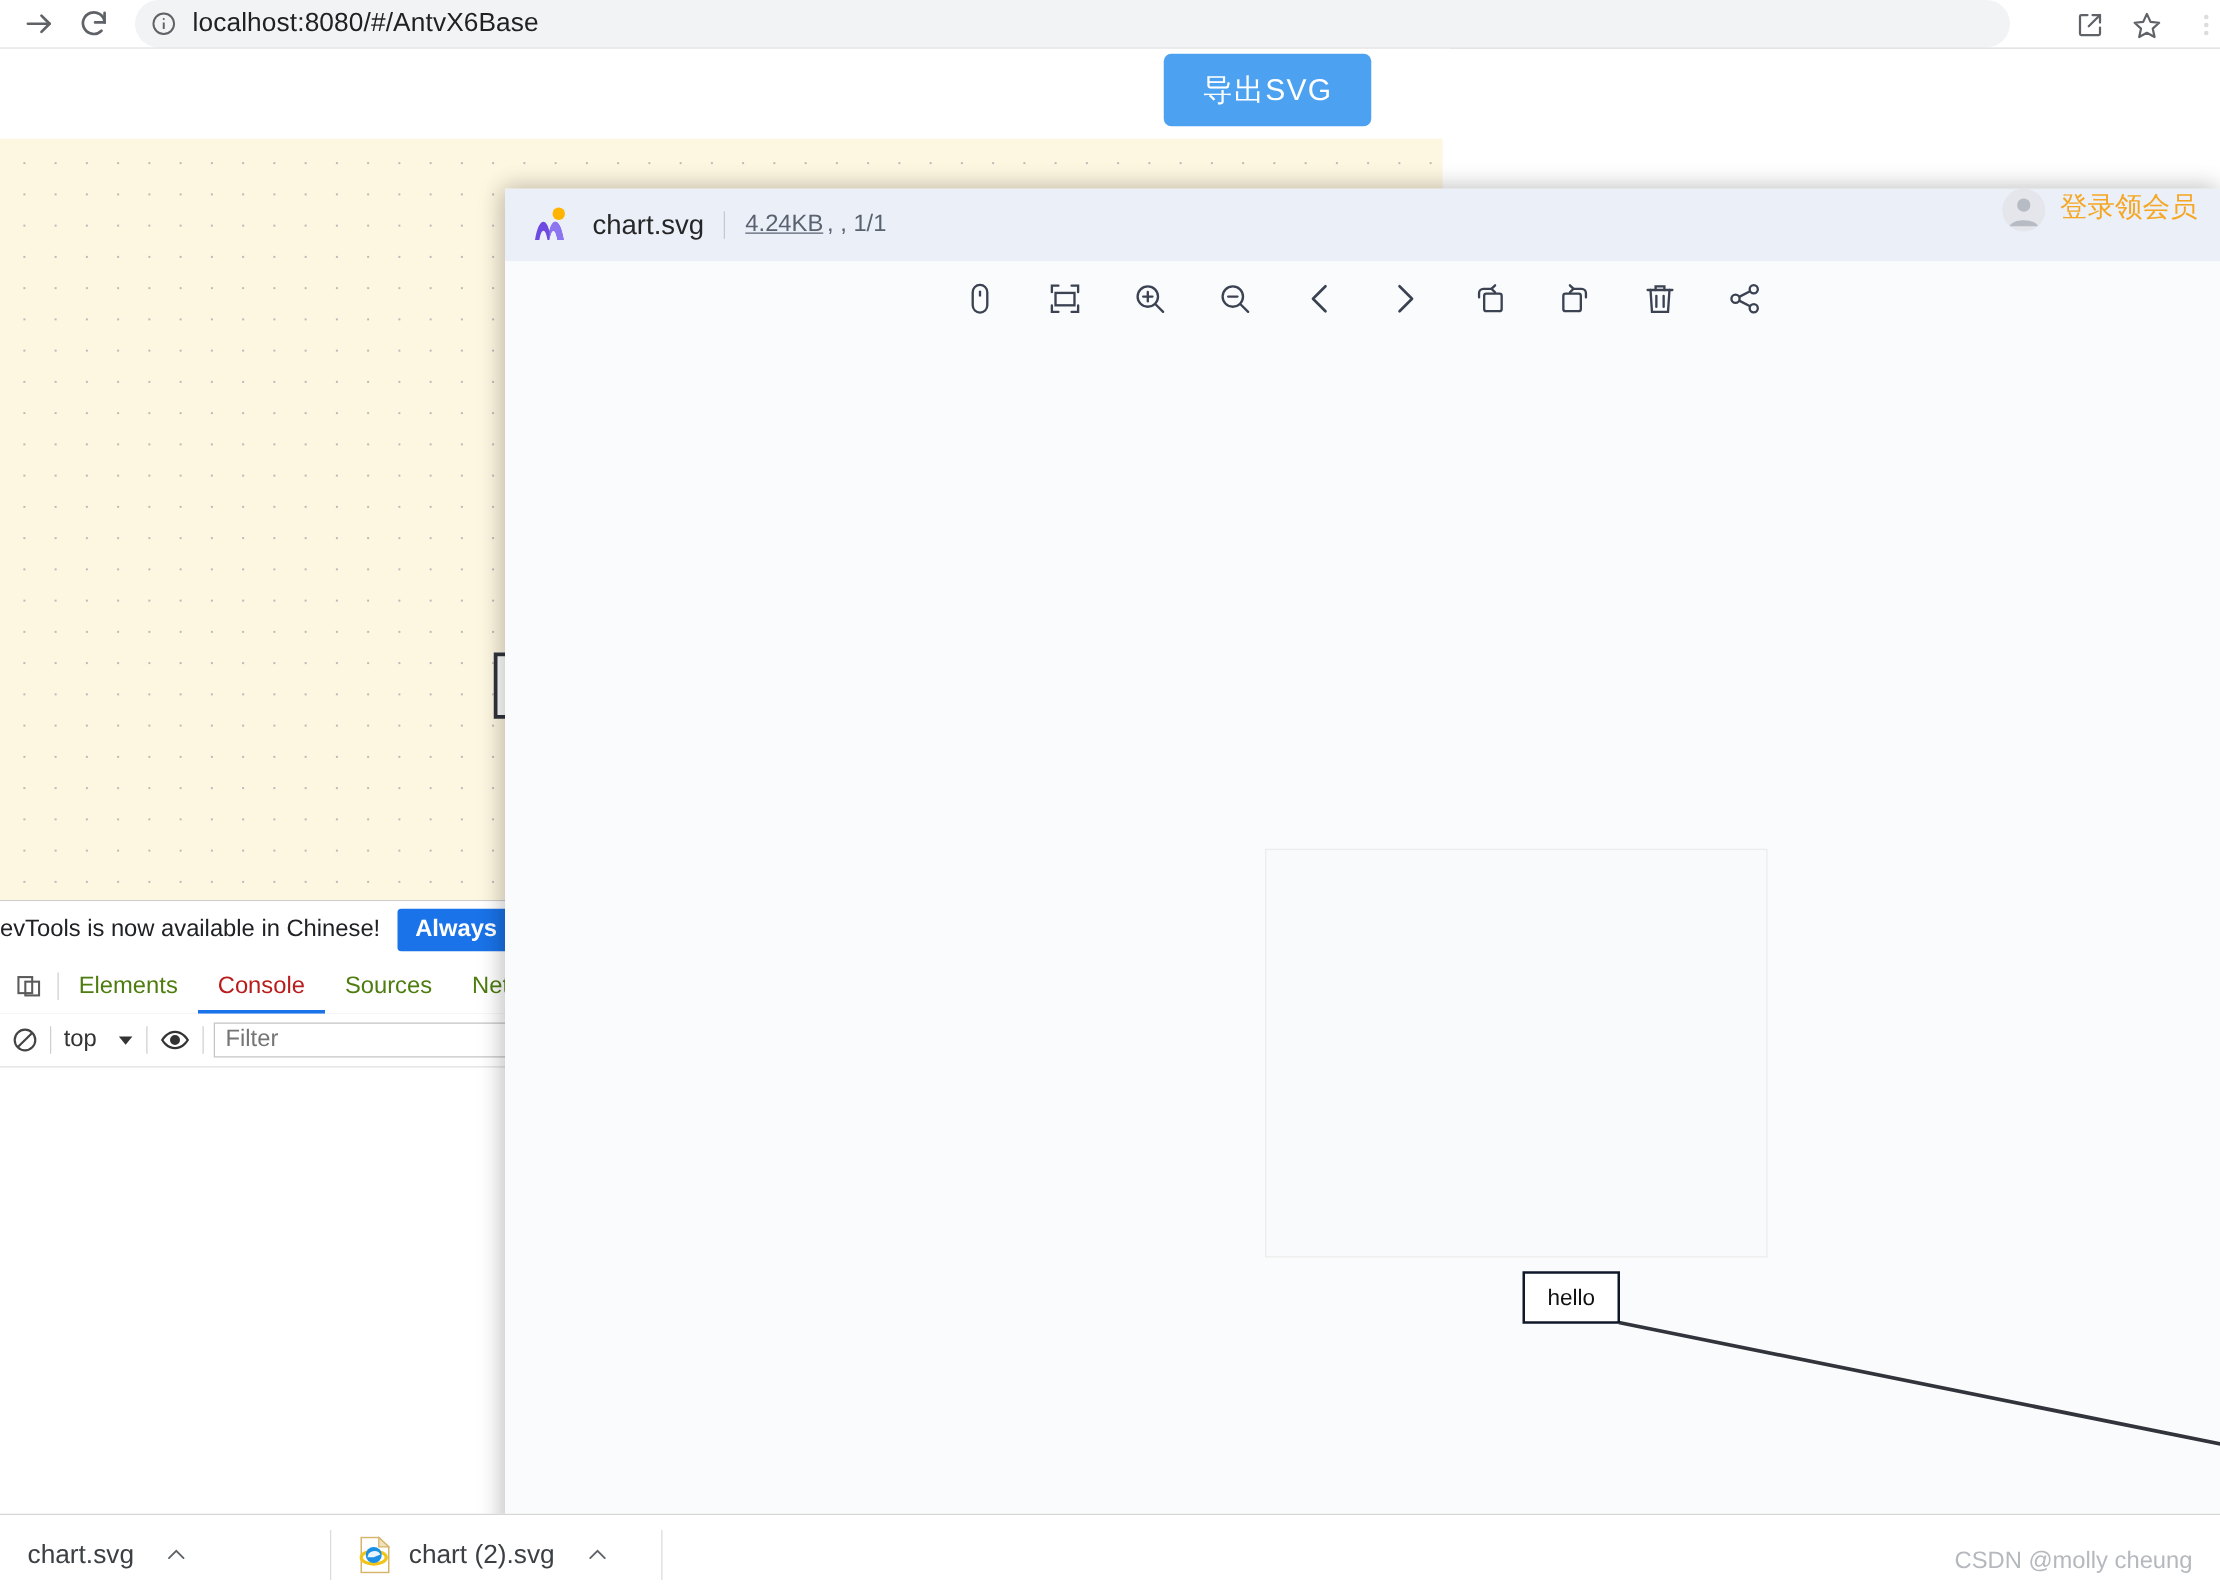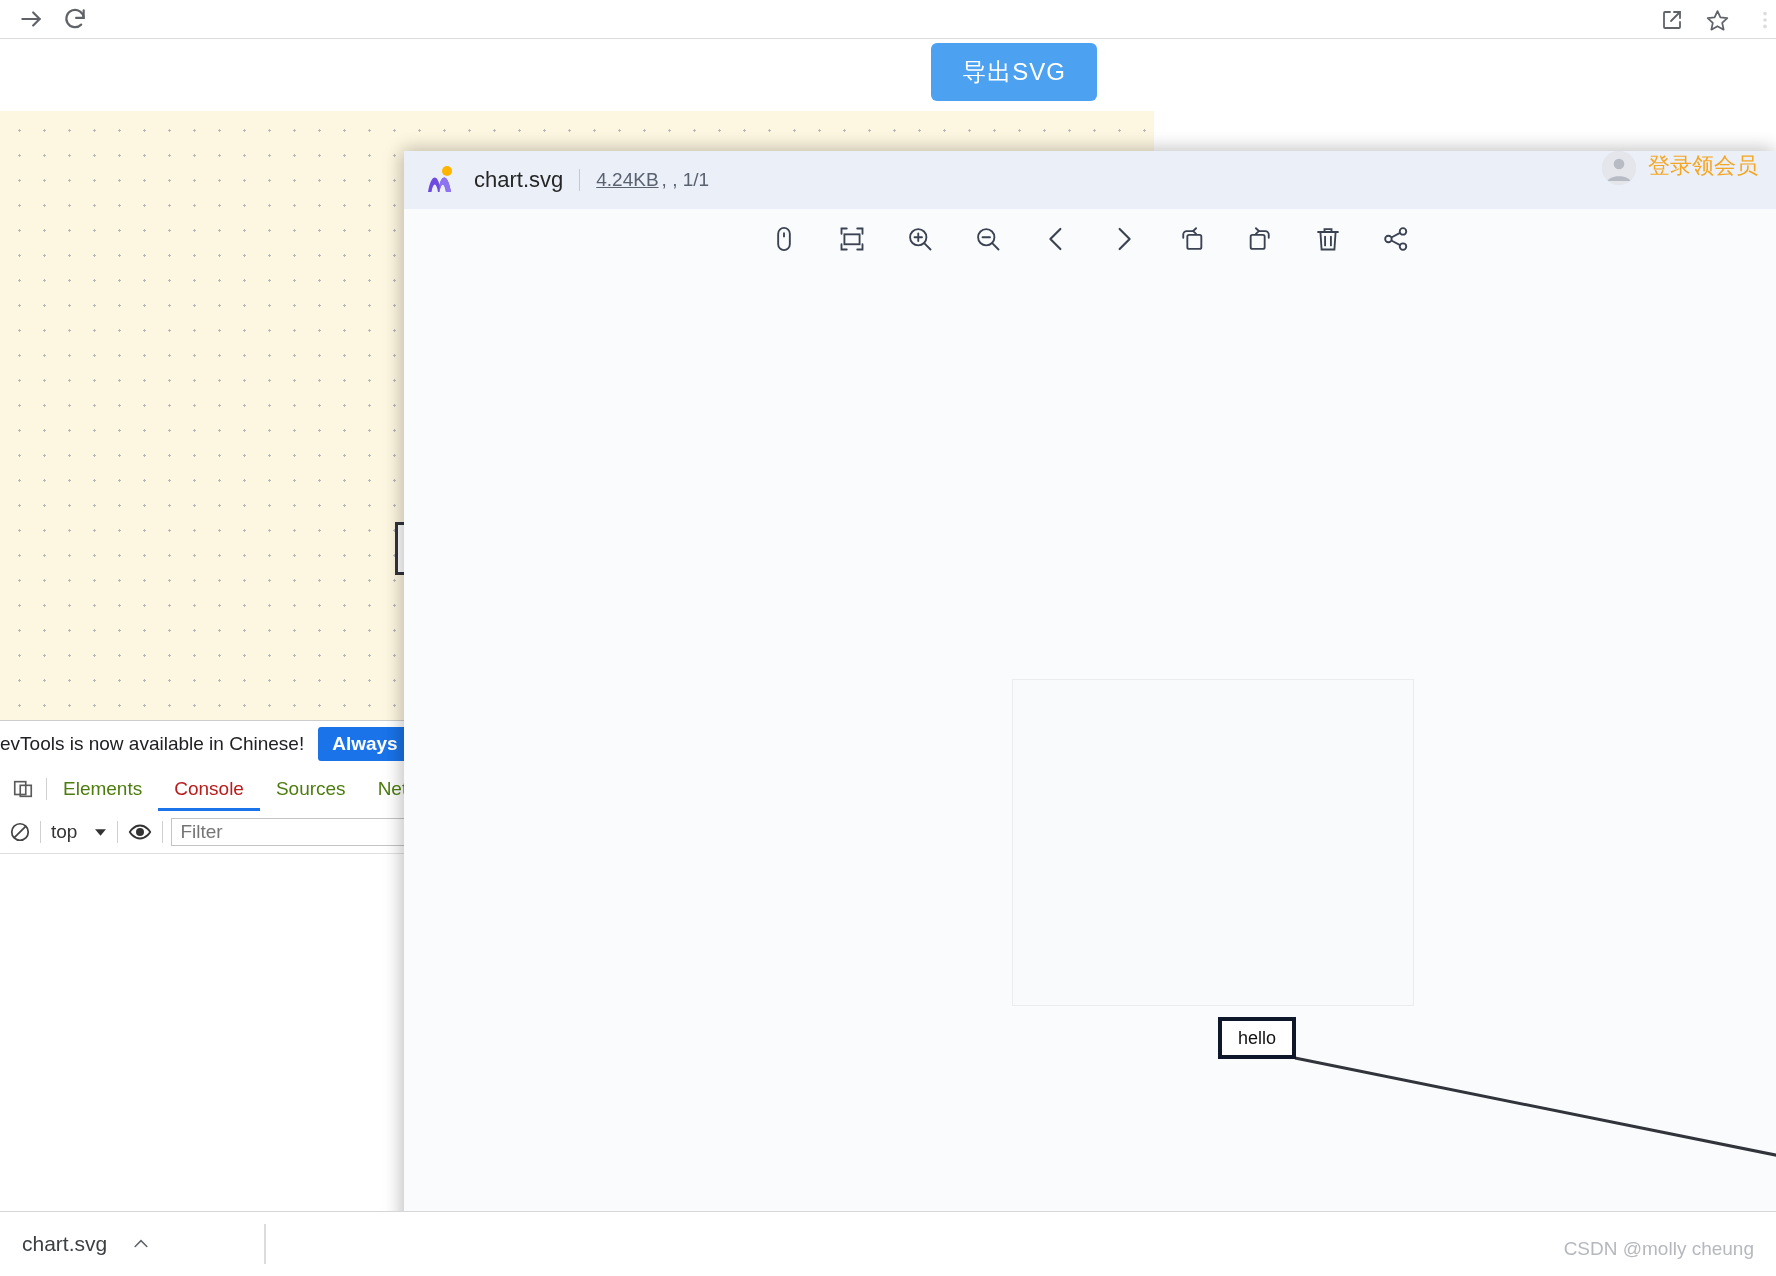--- a/index.html
+++ b/index.html
@@ -164,21 +164,21 @@
   }
   .viewer-body {
     position:absolute; left:0; top:118px; width:1372px; height:962px;
     background:#fafbfd; overflow:hidden;
   }
   .svg-page {
     position:absolute; left: 608px; top: 410px; width: 400px; height: 325px;
     background:#f9fafc; border:1px solid #ececec;
   }
   .node {
-    position:absolute; background:#ffffff; border:4px solid #0f172a;
+    position:absolute; background:#ffffff; border:2px solid #0f172a;
     display:flex; align-items:center; justify-content:center;
     font-size: 18px; color:#111; box-sizing:border-box;
   }
   .node-hello { left: 814px; top: 748px; width: 78px; height: 42px; }
   .edge-svg { position:absolute; left:0; top:0; width:1372px; height:962px; pointer-events:none; }
 
   
   .downloads {
     position:absolute; left:0; bottom:0; width:1776px; height: 64px;
     background:#ffffff; border-top:1px solid #d6d6d6;
@@ -207,20 +207,30 @@
       <svg width="26" height="26" viewBox="0 0 24 24" fill="none" stroke="currentColor" stroke-width="2" stroke-linecap="round" stroke-linejoin="round">
           <line x1="4" y1="12" x2="20" y2="12"></line>
           <polyline points="14,6 20,12 14,18"></polyline>
         </svg>
     </div>
     <div class="nav-reload">
       <svg width="26" height="26" viewBox="0 0 24 24" fill="none" stroke="currentColor" stroke-width="2" stroke-linecap="round">
           <path d="M20 11a8 8 0 1 0-2.3 6.2"></path>
           <polyline points="20,4 20,11 13,11"></polyline>
         </svg>
+    </div>
+    <div class="omnibox">
+      <span class="info-ico">
+        <svg width="22" height="22" viewBox="0 0 24 24" fill="none" stroke="currentColor" stroke-width="1.7">
+            <circle cx="12" cy="12" r="9"></circle>
+            <line x1="12" y1="11" x2="12" y2="16.5"></line>
+            <circle cx="12" cy="7.8" r="0.9" fill="currentColor" stroke="none"></circle>
+          </svg>
+      </span>
+      <span class="url">localhost:8080/#/AntvX6Base</span>
     </div>
     <div class="brw-icon brw-share">
       <svg width="24" height="24" viewBox="0 0 24 24" fill="none" stroke="currentColor" stroke-width="1.8" stroke-linecap="round" stroke-linejoin="round">
           <path d="M10 4H5a1 1 0 0 0-1 1v14a1 1 0 0 0 1 1h14a1 1 0 0 0 1-1v-5"></path>
           <polyline points="14,4 20,4 20,10"></polyline>
           <line x1="20" y1="4" x2="11" y2="13"></line>
         </svg>
     </div>
     <div class="brw-icon brw-star">
       <svg width="25" height="25" viewBox="0 0 24 24" fill="none" stroke="currentColor" stroke-width="1.7" stroke-linejoin="round">
@@ -425,18 +435,35 @@
   <div class="downloads">
     <div class="dl-item">
       <span class="dl-name">chart.svg</span>
       <span class="dl-caret">
         <svg width="20" height="20" viewBox="0 0 24 24" fill="none" stroke="currentColor" stroke-width="1.8" stroke-linecap="round">
             <polyline points="5,15 12,8 19,15"></polyline>
           </svg>
       </span>
     </div>
     <div class="dl-sep"></div>
+    <div class="dl-item">
+      <span class="ie-icon">
+        <svg width="26" height="30" viewBox="0 0 26 30">
+          <path d="M2 1 H16 L24 8.5 V29 H2 Z" fill="#ffffff" stroke="#d6b46a" stroke-width="1.2"></path>
+          <path d="M16 1 L24 8.5 H16 Z" fill="#f1e2bb" stroke="#d6b46a" stroke-width="1"></path>
+          <ellipse cx="12" cy="17" rx="10" ry="5.2" fill="none" stroke="#f0c419" stroke-width="2.6"></ellipse>
+          <circle cx="12" cy="15" r="6.4" fill="#1a8fe3"></circle>
+          <path d="M7 16.8 A5.6 5.6 0 0 1 17.3 14.5 L12 16.8 Z" fill="#ffffff" opacity="0.9"></path>
+        </svg>
+      </span>
+      <span class="dl-name">chart (2).svg</span>
+      <span class="dl-caret">
+        <svg width="20" height="20" viewBox="0 0 24 24" fill="none" stroke="currentColor" stroke-width="1.8" stroke-linecap="round">
+            <polyline points="5,15 12,8 19,15"></polyline>
+          </svg>
+      </span>
+    </div>
     <div class="dl-sep"></div>
   </div>
 
   <div class="watermark">CSDN @molly cheung</div>
 
 </div>
 
 </body></html>

